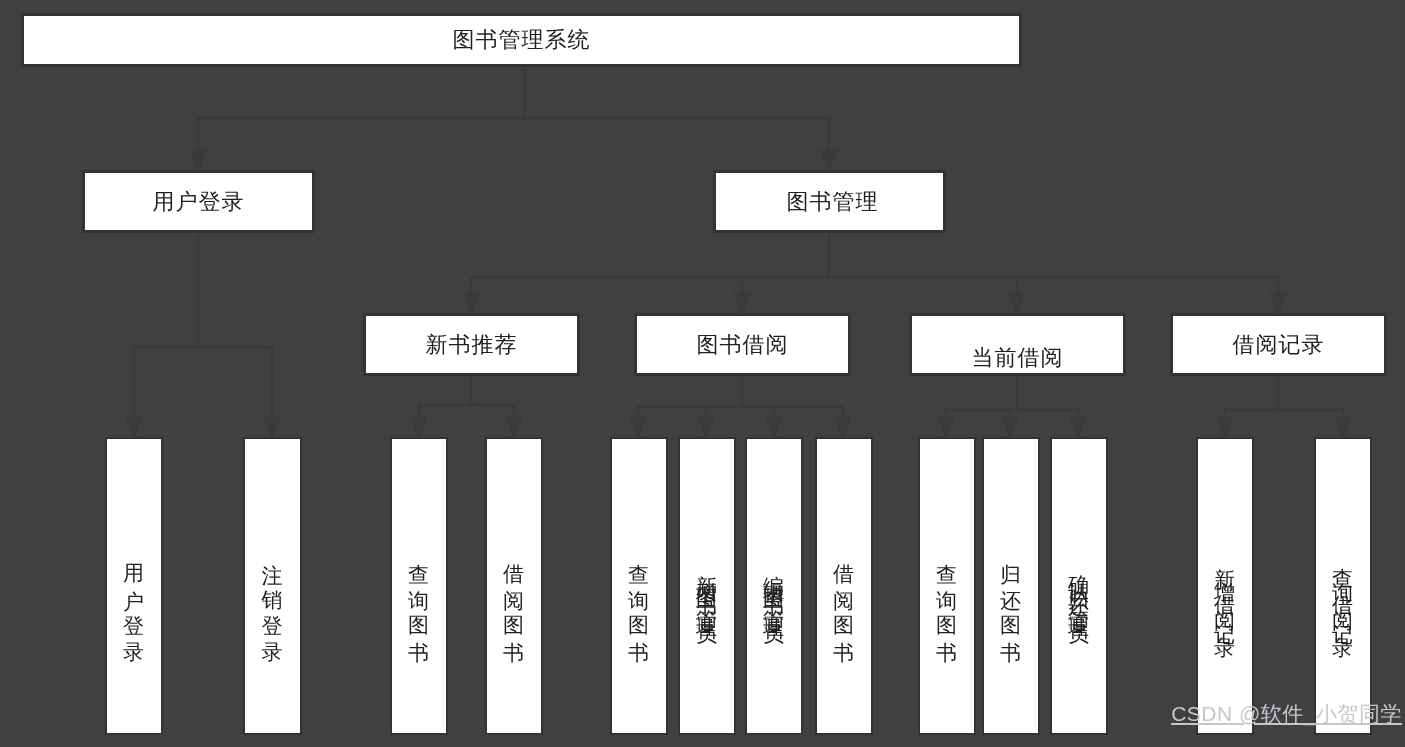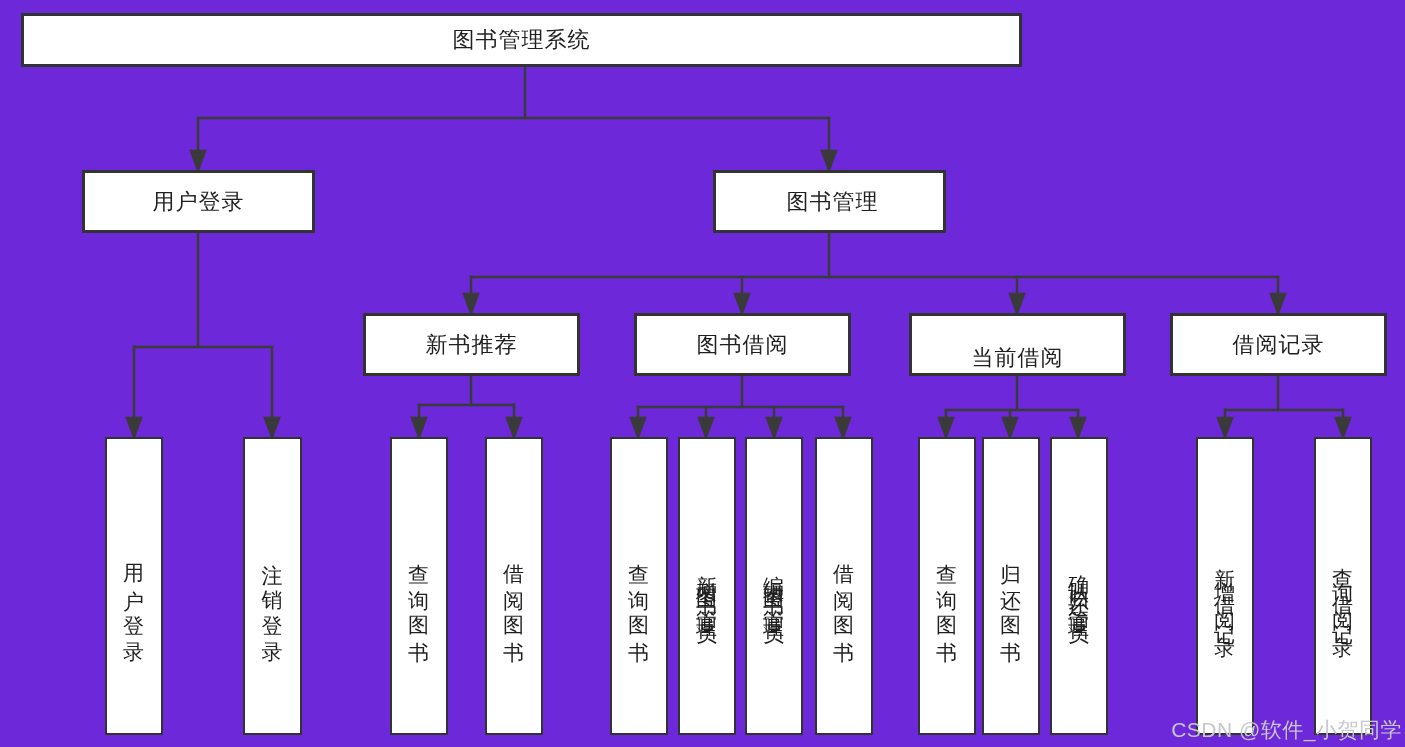--- a/index.html
+++ b/index.html
@@ -1,35 +1,35 @@
 <!DOCTYPE html>
 <html><head>
 <meta charset="utf-8">
 <style>
   html,body{margin:0;padding:0;background:#ffffff;}
   body{font-family:"Liberation Sans","DejaVu Sans",sans-serif;}
-  .stage{position:relative;width:1405px;height:747px;background:#6d28d9;overflow:hidden;}
+  .stage{position:relative;width:1405px;height:747px;background:#404040;overflow:hidden;}
   .lines{position:absolute;left:0;top:0;width:1405px;height:747px;}
   .box{
     position:absolute;box-sizing:border-box;background:#ffffff;
     border:3px solid #333333;display:flex;align-items:center;justify-content:center;
     color:#1f1f1f;font-size:22px;letter-spacing:1px;white-space:nowrap;z-index:2;
   }
   .vbox{
     position:absolute;box-sizing:border-box;background:#ffffff;
     border:2.5px solid #333333;display:flex;align-items:center;justify-content:center;
     color:#1f1f1f;font-size:21px;z-index:2;
   }
   .vbox span{writing-mode:vertical-rl;text-orientation:mixed;line-height:1;}
   .ls4 span{letter-spacing:26px;margin-top:26px;}
   .ls6 span{letter-spacing:14px;margin-top:14px;}
   .ls9 span{letter-spacing:7px;margin-top:7px;}
   .watermark{
-    position:absolute;right:3px;top:716px;z-index:3;
-    font-size:21px;color:#c6c6cf;letter-spacing:0.5px;
+    position:absolute;right:3px;top:700px;z-index:3;
+    font-size:21px;color:#c6c6cf;letter-spacing:0.5px;text-decoration:underline;
   }
 </style>
 </head>
 <body>
 
 <div class="stage">
 
   <svg class="lines" viewBox="0 0 1405 747" xmlns="http://www.w3.org/2000/svg">
     <g stroke="#3a3a3a" stroke-width="2.5" stroke-linecap="square" fill="#3a3a3a">
 

